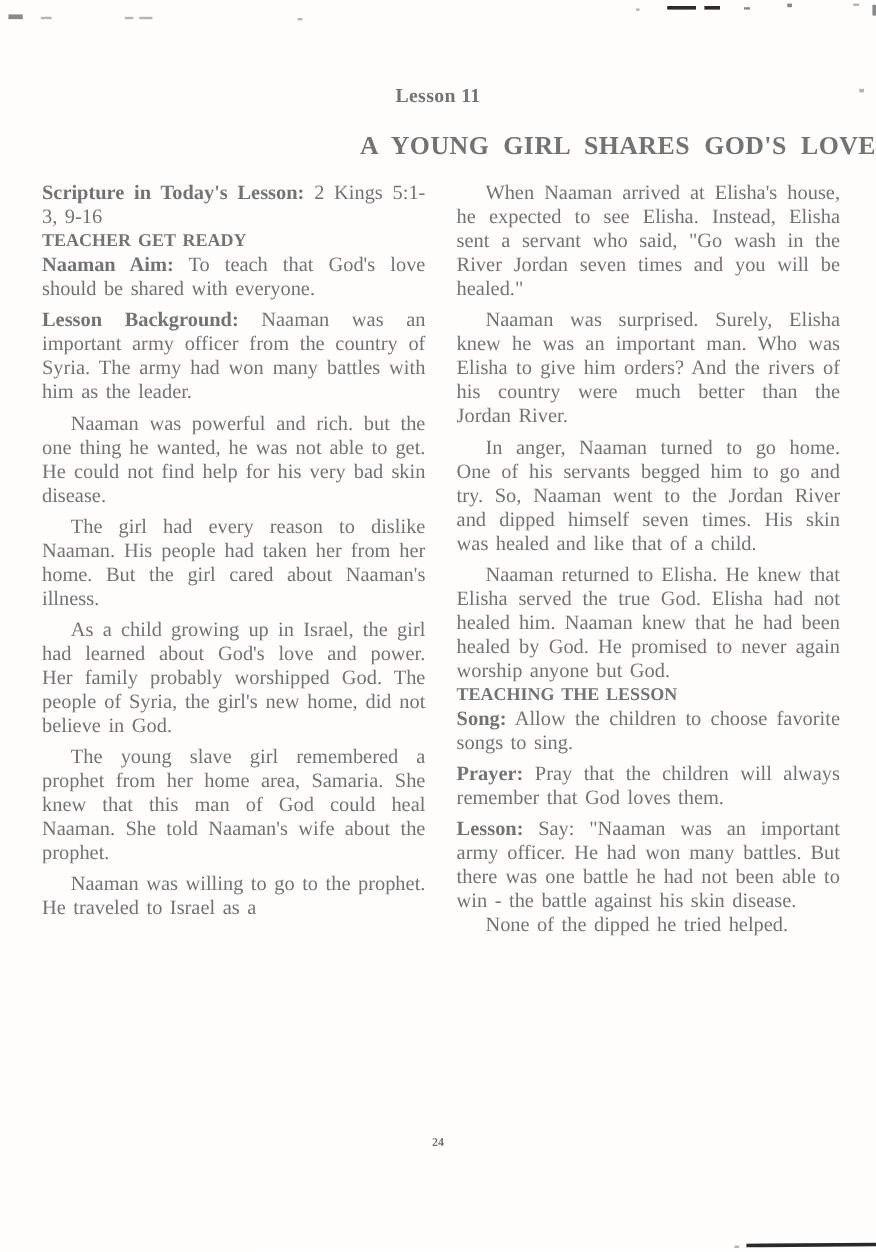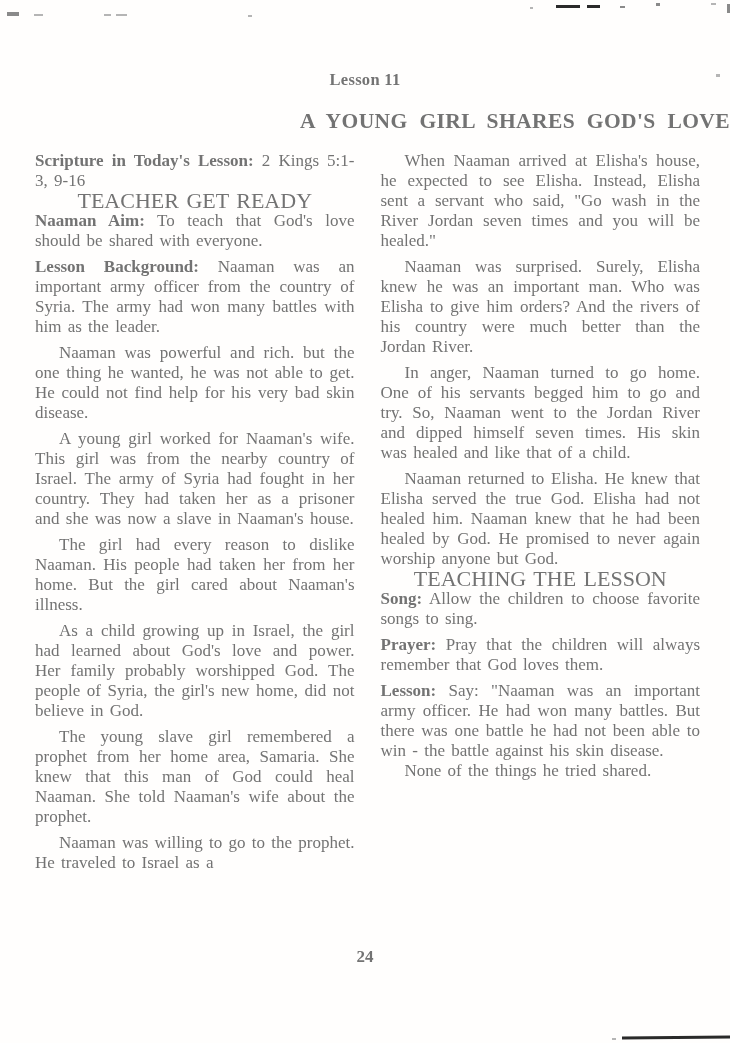--- a/index.html
+++ b/index.html
@@ -53,33 +53,32 @@
     line-height: 20px;
     word-spacing: 2px;
   }
   .para {
     margin: 0 0 6px 0;
   }
   .para.indent { text-indent: 24px; }
   .para.tight  { margin-top: -6px; }
   .col-heading {
     margin: -6px 0 0 0;
-    text-align: center;
-    font-size: 22px;
-    font-weight: normal;
+    font-size: 15px;
+    font-weight: bold;
     word-spacing: 2px;
   }
   .page-number {
     position: absolute;
     top: 947px;
     left: 0;
     right: 0;
     text-align: center;
     font-weight: bold;
-    font-size: 17px;
+    font-size: 10px;
   }
   
   .artifact {
     position: absolute;
     background: #8a8a8a;
   }
   .artifact.dark { background: #2a2a2a; }
   .artifact.faint { background: #b5b5b5; }
 </style>
 </head>
@@ -106,34 +105,33 @@
   <div class="lesson-label">Lesson 11</div>
   <h1 class="title">A YOUNG GIRL SHARES GOD'S LOVE</h1>
 
   <div class="columns">
     <div class="column" id="col-left">
         <p class="para"><b>Scripture in Today's Lesson:</b> 2 Kings 5:1-3, 9-16</p>
         <h3 class="col-heading">TEACHER GET READY</h3>
         <p class="para"><b>Naaman Aim:</b> To teach that God's love should be shared with everyone.</p>
         <p class="para"><b>Lesson Background:</b> Naaman was an important army officer from the country of Syria. The army had won many battles with him as the leader.</p>
         <p class="para indent">Naaman was powerful and rich. but the one thing he wanted, he was not able to get. He could not find help for his very bad skin disease.</p>
-        <p class="para indent">A young girl worked for Naaman's wife. This girl was from the nearby country of Israel. The army of Syria had fought in her country. They had taken her as a prisoner and she was now a slave in Naaman's house.</p>
         <p class="para indent">The girl had every reason to dislike Naaman. His people had taken her from her home. But the girl cared about Naaman's illness.</p>
         <p class="para indent">As a child growing up in Israel, the girl had learned about God's love and power. Her family probably worshipped God. The people of Syria, the girl's new home, did not believe in God.</p>
         <p class="para indent">The young slave girl remembered a prophet from her home area, Samaria. She knew that this man of God could heal Naaman. She told Naaman's wife about the prophet.</p>
         <p class="para indent">Naaman was willing to go to the prophet. He traveled to Israel as a</p>
       </div>
     <div class="column" id="col-right">
         <p class="para indent">When Naaman arrived at Elisha's house, he expected to see Elisha. Instead, Elisha sent a servant who said, "Go wash in the River Jordan seven times and you will be healed."</p>
         <p class="para indent">Naaman was surprised. Surely, Elisha knew he was an important man. Who was Elisha to give him orders? And the rivers of his country were much better than the Jordan River.</p>
         <p class="para indent">In anger, Naaman turned to go home. One of his servants begged him to go and try. So, Naaman went to the Jordan River and dipped himself seven times. His skin was healed and like that of a child.</p>
         <p class="para indent">Naaman returned to Elisha. He knew that Elisha served the true God. Elisha had not healed him. Naaman knew that he had been healed by God. He promised to never again worship anyone but God.</p>
         <h3 class="col-heading">TEACHING THE LESSON</h3>
         <p class="para"><b>Song:</b> Allow the children to choose favorite songs to sing.</p>
         <p class="para"><b>Prayer:</b> Pray that the children will always remember that God loves them.</p>
         <p class="para"><b>Lesson:</b> Say: "Naaman was an important army officer. He had won many battles. But there was one battle he had not been able to win - the battle against his skin disease.</p>
-        <p class="para indent tight">None of the things he tried shared.</p>
+        <p class="para indent tight">None of the dipped he tried helped.</p>
       </div>
   </div>
 
   <div class="page-number">24</div>
 
 </div>
 
 </body></html>

